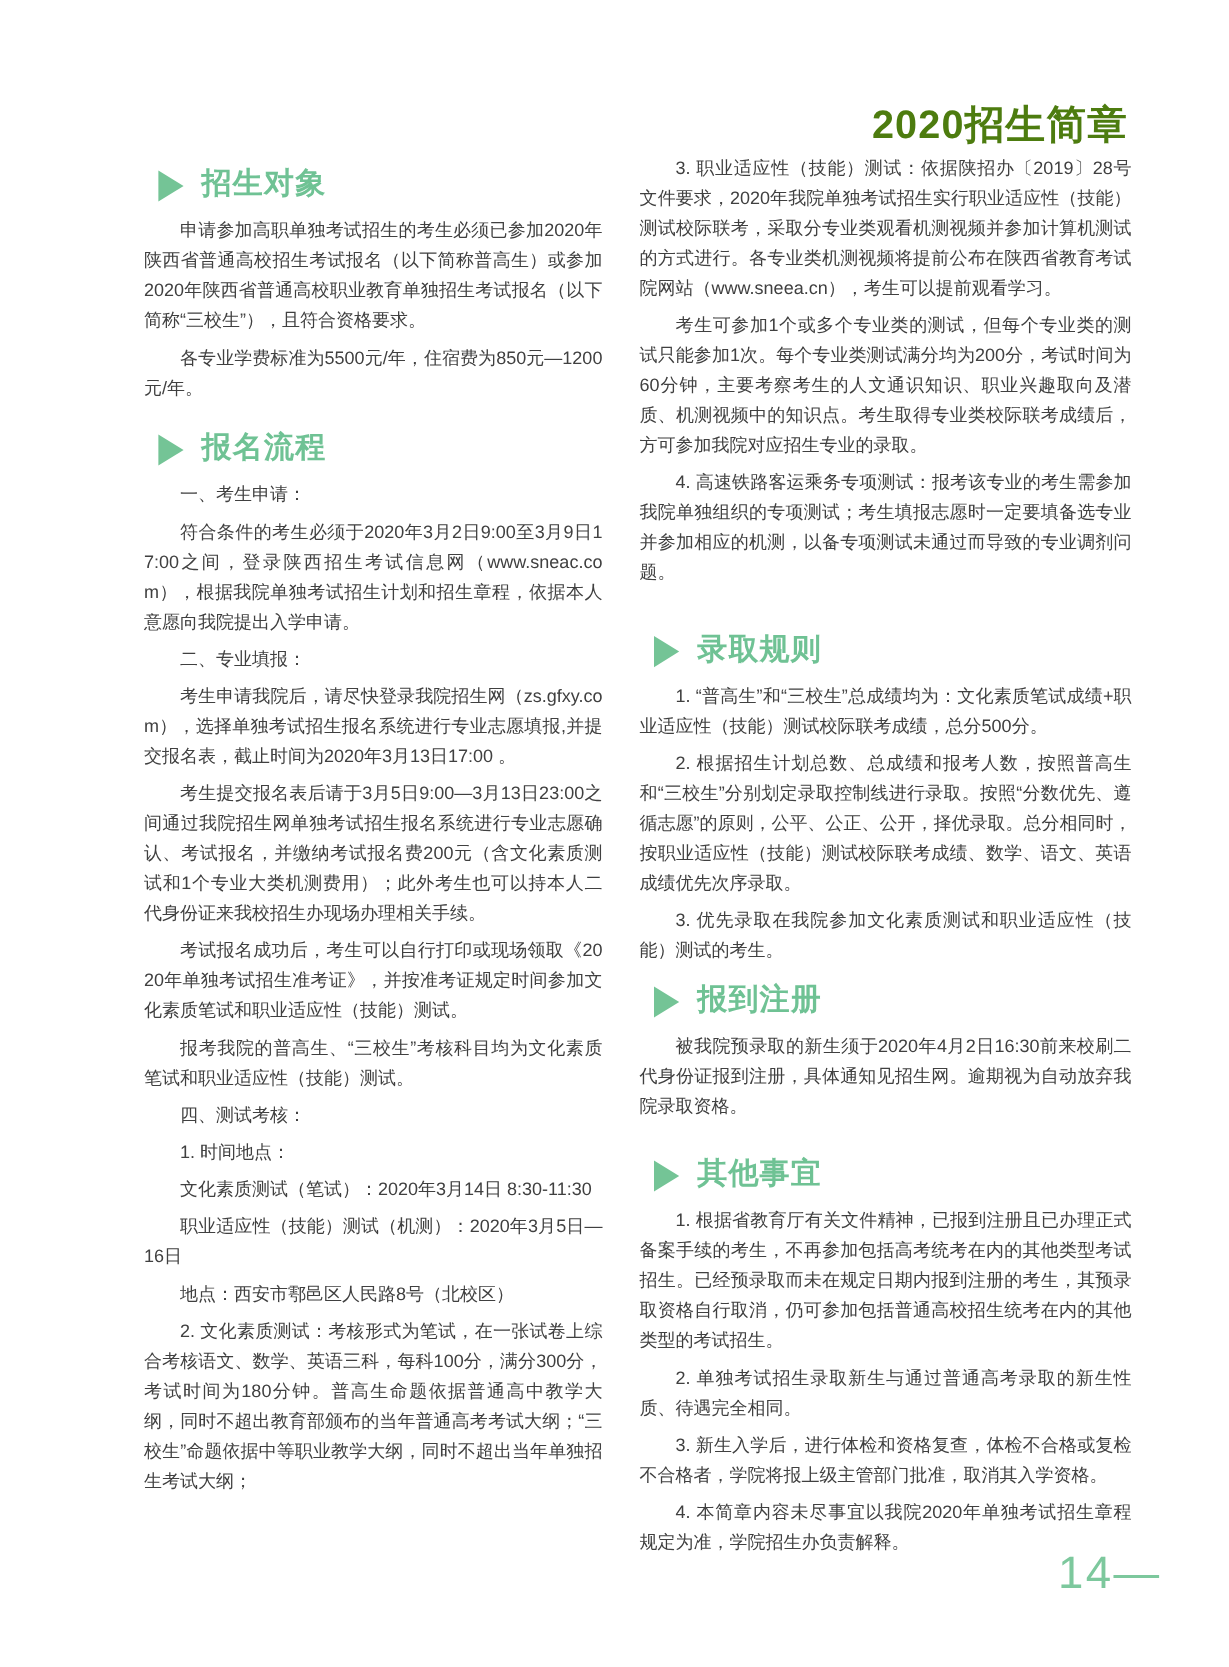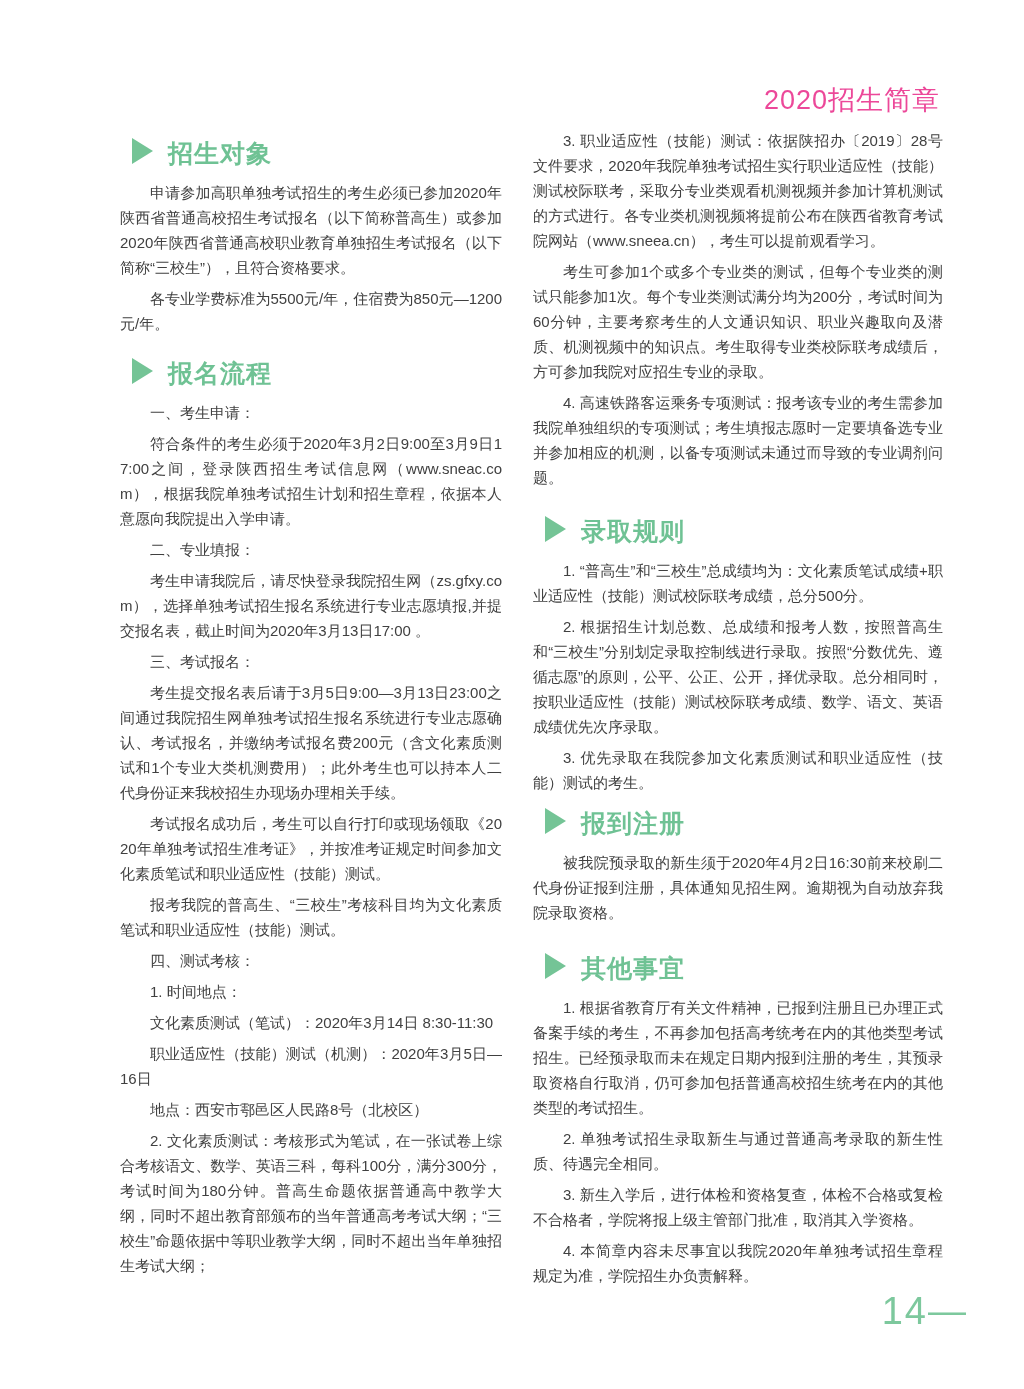--- a/index.html
+++ b/index.html
@@ -12,41 +12,41 @@
   }
   .page{
     position:relative;
     width:1024px;height:1389px;
     background:#ffffff;
   }
   .header-title{
     position:absolute;
     top:82px;
     right:84px;
-    font-size:27px;
-    font-weight:400;
+    font-size:33px;
+    font-weight:700;
     letter-spacing:1px;
-    color:#ec4899;
+    color:#4d7c0f;
   }
   .col{
     position:absolute;
     top:138px;
   }
   .col-left{
     left:120px;
     width:382px;
   }
   .col-right{
     left:533px;
     top:128px;
     width:410px;
   }
   .section-heading{
     display:flex;
-    align-items:flex-start;
+    align-items:flex-end;
     gap:15px;
     margin:22px 0 12px 0;
     padding-left:12px;
   }
   .section-heading:first-child{margin-top:0;}
   .tri{
     width:0;height:0;
     border-top:13px solid transparent;
     border-bottom:13px solid transparent;
     border-left:21px solid #74c496;
@@ -96,39 +96,38 @@
     <p class="body">各专业学费标准为5500元/年，住宿费为850元—1200元/年。</p>
 
     <div class="section-heading">
       <span class="tri"></span>
       <span class="ht">报名流程</span>
     </div>
     <p class="body">一、考生申请：</p>
     <p class="body">符合条件的考生必须于2020年3月2日9:00至3月9日17:00之间，登录陕西招生考试信息网（www.sneac.com），根据我院单独考试招生计划和招生章程，依据本人意愿向我院提出入学申请。</p>
     <p class="body">二、专业填报：</p>
     <p class="body">考生申请我院后，请尽快登录我院招生网（zs.gfxy.com），选择单独考试招生报名系统进行专业志愿填报,并提交报名表，截止时间为2020年3月13日17:00 。</p>
-    <p class="body">三、考试报名：</p>
     <p class="body">考生提交报名表后请于3月5日9:00—3月13日23:00之间通过我院招生网单独考试招生报名系统进行专业志愿确认、考试报名，并缴纳考试报名费200元（含文化素质测试和1个专业大类机测费用）；此外考生也可以持本人二代身份证来我校招生办现场办理相关手续。</p>
     <p class="body">考试报名成功后，考生可以自行打印或现场领取《2020年单独考试招生准考证》，并按准考证规定时间参加文化素质笔试和职业适应性（技能）测试。</p>
     <p class="body">报考我院的普高生、“三校生”考核科目均为文化素质笔试和职业适应性（技能）测试。</p>
     <p class="body">四、测试考核：</p>
     <p class="body">1. 时间地点：</p>
     <p class="body">文化素质测试（笔试）：2020年3月14日 8:30-11:30</p>
     <p class="body">职业适应性（技能）测试（机测）：2020年3月5日—16日</p>
     <p class="body">地点：西安市鄠邑区人民路8号（北校区）</p>
     <p class="body">2. 文化素质测试：考核形式为笔试，在一张试卷上综合考核语文、数学、英语三科，每科100分，满分300分，考试时间为180分钟。普高生命题依据普通高中教学大纲，同时不超出教育部颁布的当年普通高考考试大纲；“三校生”命题依据中等职业教学大纲，同时不超出当年单独招生考试大纲；</p>
   </div>
 
   <div class="col col-right">
 
     <p class="body" style="margin-top:0;">3. 职业适应性（技能）测试：依据陕招办〔2019〕28号文件要求，2020年我院单独考试招生实行职业适应性（技能）测试校际联考，采取分专业类观看机测视频并参加计算机测试的方式进行。各专业类机测视频将提前公布在陕西省教育考试院网站（www.sneea.cn），考生可以提前观看学习。</p>
     <p class="body">考生可参加1个或多个专业类的测试，但每个专业类的测试只能参加1次。每个专业类测试满分均为200分，考试时间为60分钟，主要考察考生的人文通识知识、职业兴趣取向及潜质、机测视频中的知识点。考生取得专业类校际联考成绩后，方可参加我院对应招生专业的录取。</p>
     <p class="body">4. 高速铁路客运乘务专项测试：报考该专业的考生需参加我院单独组织的专项测试；考生填报志愿时一定要填备选专业并参加相应的机测，以备专项测试未通过而导致的专业调剂问题。</p>
 
-    <div class="section-heading" style="margin-top:26px;">
+    <div class="section-heading" style="margin-top:36px;">
       <span class="tri"></span>
       <span class="ht">录取规则</span>
     </div>
     <p class="body">1. “普高生”和“三校生”总成绩均为：文化素质笔试成绩+职业适应性（技能）测试校际联考成绩，总分500分。</p>
     <p class="body">2. 根据招生计划总数、总成绩和报考人数，按照普高生和“三校生”分别划定录取控制线进行录取。按照“分数优先、遵循志愿”的原则，公平、公正、公开，择优录取。总分相同时，按职业适应性（技能）测试校际联考成绩、数学、语文、英语成绩优先次序录取。</p>
     <p class="body">3. 优先录取在我院参加文化素质测试和职业适应性（技能）测试的考生。</p>
 
     <div class="section-heading" style="margin-top:13px;">
       <span class="tri"></span>
       <span class="ht">报到注册</span>

